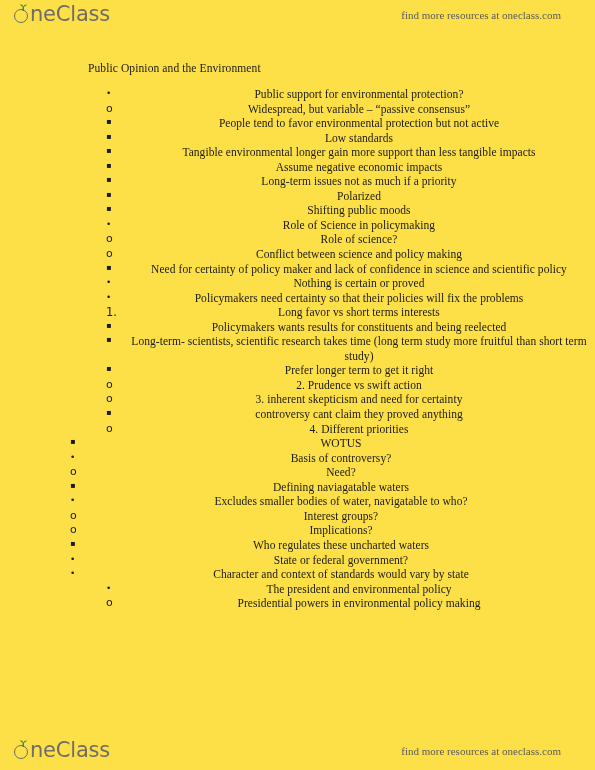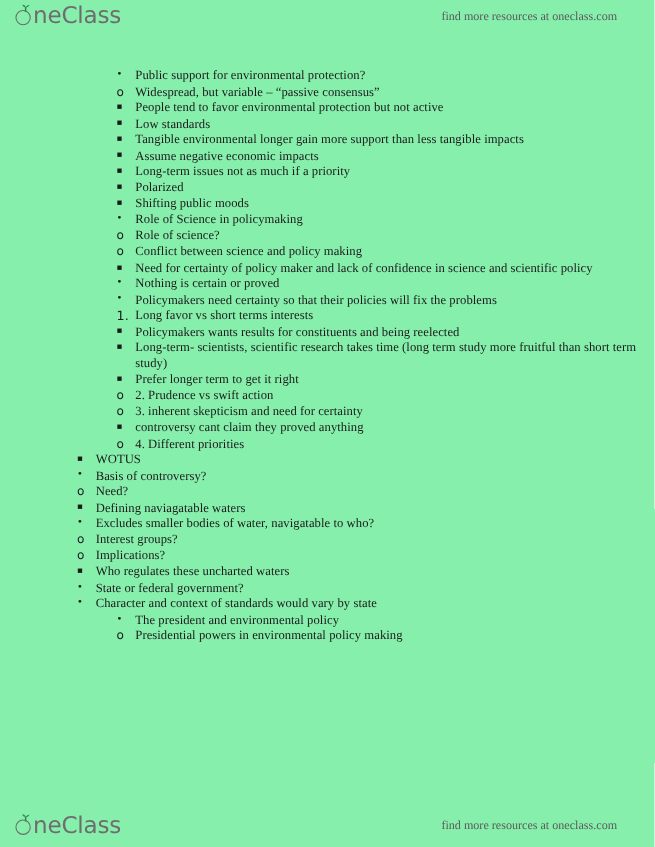--- a/index.html
+++ b/index.html
@@ -4,21 +4,21 @@
 <style>
   html, body {
     margin: 0;
     padding: 0;
     background: #ffffff;
   }
   .page {
     position: relative;
     width: 595px;
     height: 770px;
-    background: #86efac;
+    background: #fde047;
     font-family: "Liberation Serif", serif;
     overflow: hidden;
   }
 
   
   .brand-bar {
     position: absolute;
     left: 0;
     width: 595px;
     height: 40px;
@@ -113,20 +113,21 @@
     left: 0;
     top: 0;
     width: 14px;
     text-align: left;
     font-family: "DejaVu Sans", sans-serif;
     color: #1a1a1a;
   }
   li.node > .row > .txt {
     display: block;
     line-height: 1.265;
+    text-align: center;
   }
 
   
   .marker.disc    { font-size: 9px;  line-height: 1.45; }
   .marker.circle  { font-family: "Liberation Serif", serif; font-size: 11px; line-height: 1.3; }
   .marker.square  { font-size: 8px;  line-height: 1.6; }
   .marker.num     { font-family: "Liberation Serif", serif; font-size: 11.5px; line-height: 1.27; width: 16px; }
 
   
   .lv1 { margin-left: 106px; }
@@ -153,20 +154,21 @@
           <path d="M4.3 2.8 C2.6 2.6 1.5 1.5 1.2 0.2 C2.9 0.2 4.0 1.2 4.3 2.6 Z" fill="#2f8a4e"></path>
           <path d="M4.5 2.6 C5.0 1.4 6.2 0.5 7.7 0.6 C7.2 1.9 5.9 2.7 4.5 2.7 Z" fill="#2f8a4e"></path>
         </svg>
       </span>
       <span class="rest">neClass</span>
     </div>
     <div class="tagline">find more resources at oneclass.com</div>
   </div>
 
   <div class="doc">
+    <div class="doc-title">Public Opinion and the Environment</div>
     <ul class="outline" id="outline-root">
         <li class="node lv1">
           <div class="row">
             <span class="marker disc">•</span>
             <span class="txt">Public support for environmental protection?</span>
           </div>
           <ul class="lv2">
             <li class="node">
               <div class="row">
                 <span class="marker circle">o</span>

